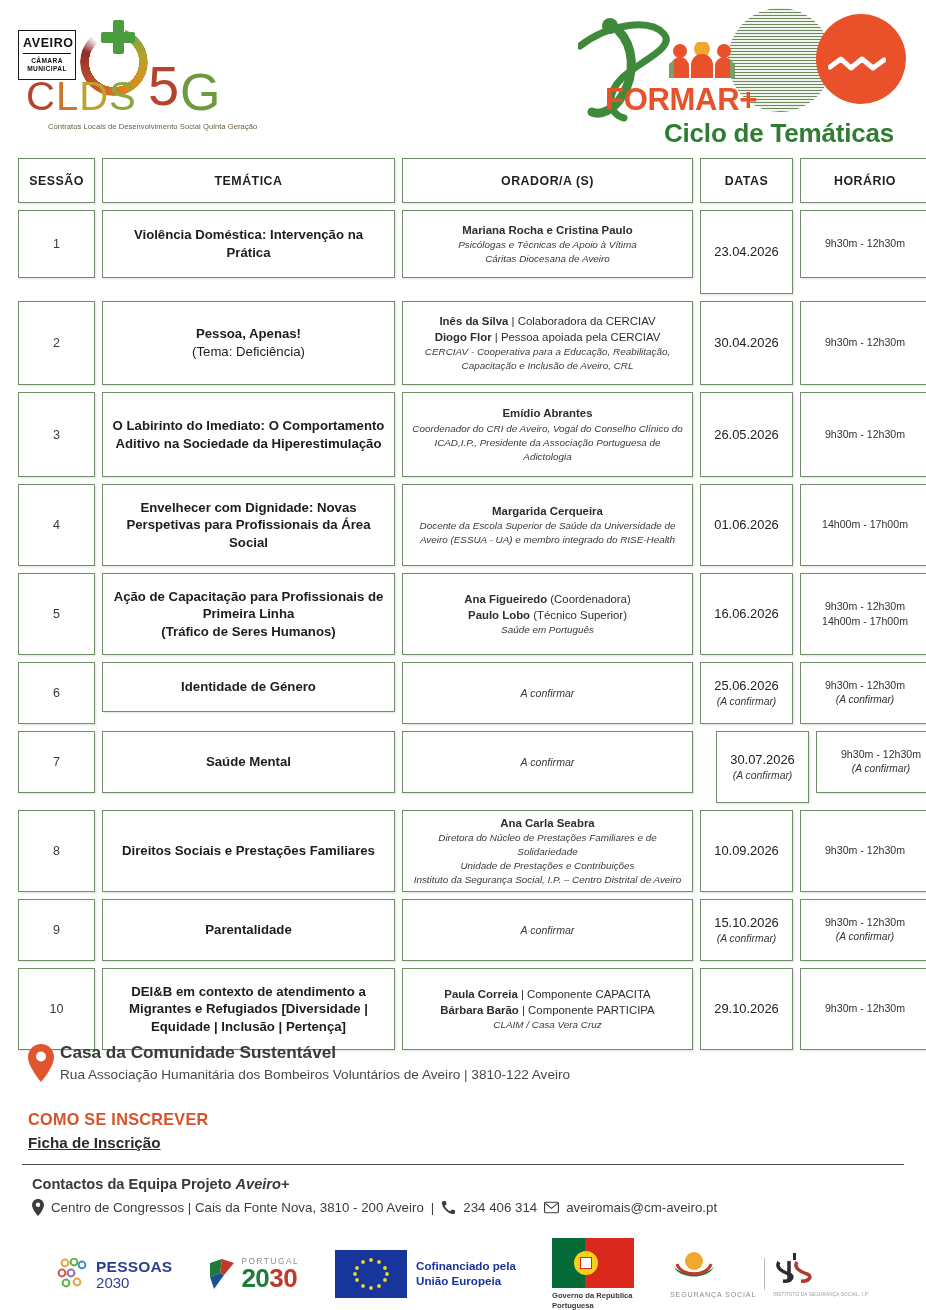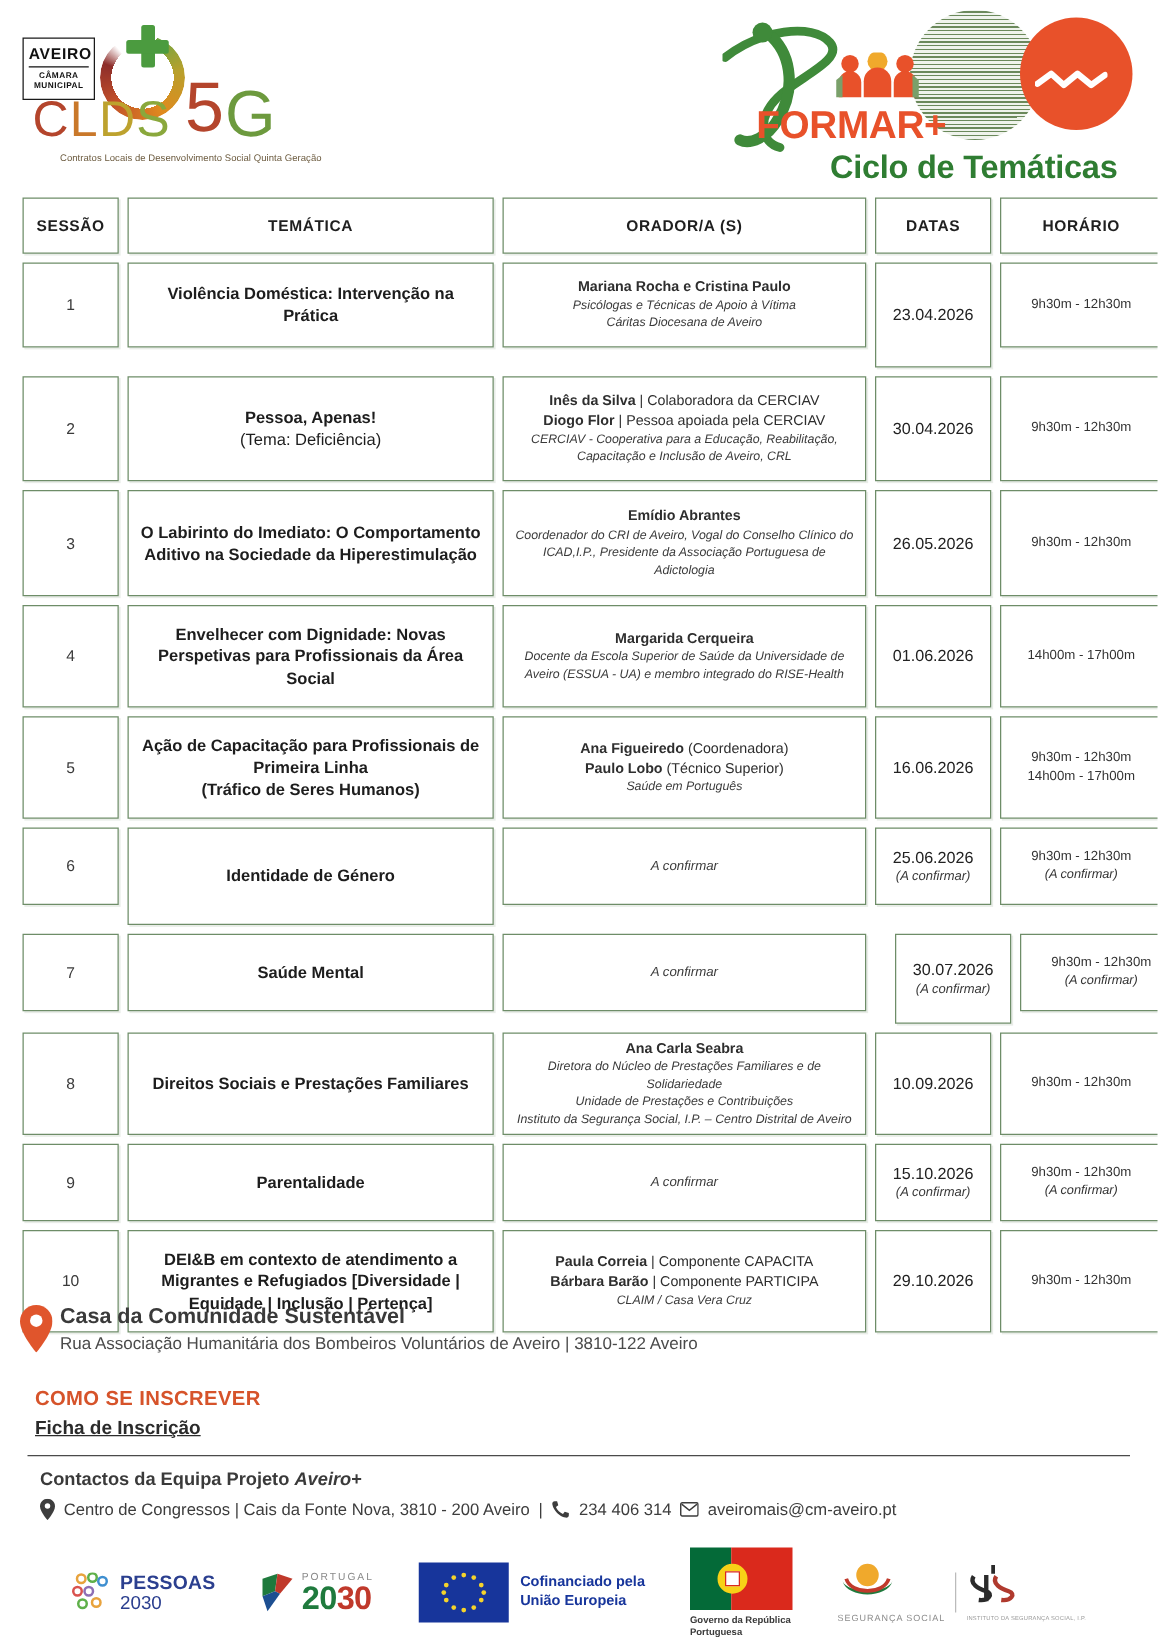--- a/index.html
+++ b/index.html
@@ -98,21 +98,21 @@
   .orador-txt { font-size: 11.4px; line-height: 1.42; color: #2e2e2e; }
   .orador-txt .nm { font-weight: 700; }
   .orador-txt .small { font-size: 9.9px; color: #3a3a3a; font-style: italic; }
   .orador-txt .conf { font-style: italic; font-size: 10.6px; color: #3a3a3a; }
   .datas-txt { font-size: 12.9px; color: #222; line-height: 1.35; }
   .datas-txt .conf { display:block; font-style: italic; font-size: 10.4px; color: #3a3a3a; }
   .horario-txt { font-size: 10.6px; color: #333; line-height: 1.42; }
   .horario-txt .conf { display:block; font-style: italic; font-size: 10.2px; }
 
   
-  .venue { position: absolute; left: 16px; top: 1042px; width: 860px; }
+  .venue { position: absolute; left: 28px; top: 1042px; width: 860px; }
   .venue-row { display: flex; align-items: flex-start; }
   .pin-lg { width: 26px; height: 38px; flex: 0 0 26px; margin-right: 6px; margin-top: 2px; }
   .venue-name { font-size: 17.2px; font-weight: 700; color: #3a3a3a; line-height: 1.25; }
   .venue-addr { font-size: 13.6px; color: #4a4a4a; margin-top: 3px; }
 
   .inscrever { position: absolute; left: 28px; top: 1110px; }
   .ins-title { font-size: 16.2px; font-weight: 700; color: #d6532a; letter-spacing: .3px; }
   .ins-link { font-size: 15.2px; font-weight: 700; color: #2b2b2b; text-decoration: underline; margin-top: 5px; display: inline-block; }
 
   .divider { position: absolute; left: 22px; top: 1164px; width: 882px; height: 1px; background: #4a4a4a; }
@@ -342,21 +342,21 @@
             <div class="horario-txt">
               <div>9h30m - 12h30m</div>
               <div>14h00m - 17h00m</div>
             </div>
           </div>
         </div>
         <div class="trow">
           <div class="cell c-sessao" style="height: 62px;">
             <span class="sessao-num">6</span>
           </div>
-          <div class="cell c-tema" style="height: 78px;">
+          <div class="cell c-tema" style="height: 50px;">
             <div class="tema-txt"><span>Identidade de Género</span></div>
           </div>
           <div class="cell c-orador" style="height: 62px;">
             <div class="orador-txt"><span class="conf">A confirmar</span></div>
           </div>
           <div class="cell c-datas" style="height: 62px;">
             <div class="datas-txt"><span>25.06.2026</span><span class="conf">(A confirmar)</span></div>
           </div>
           <div class="cell c-horario" style="height: 62px;">
             <div class="horario-txt">

